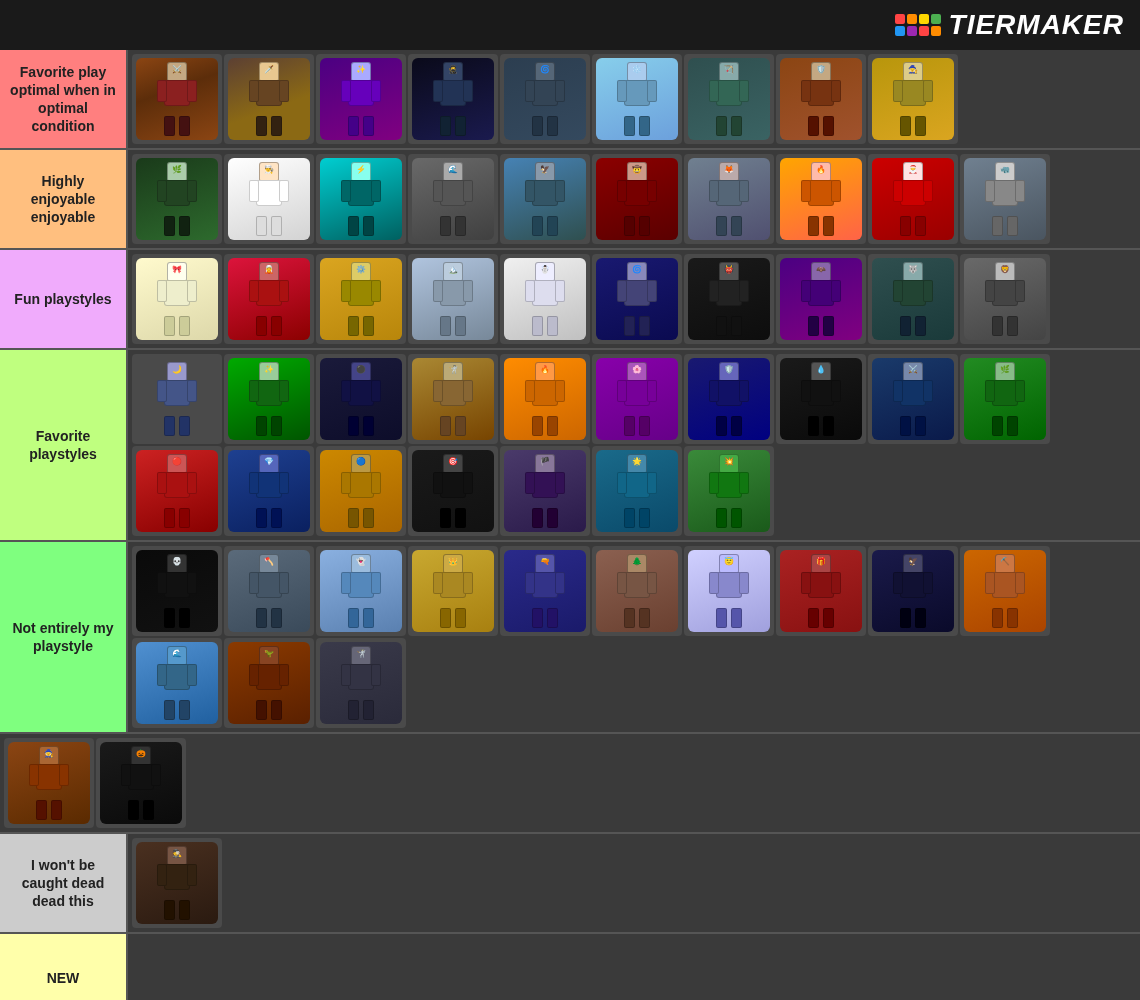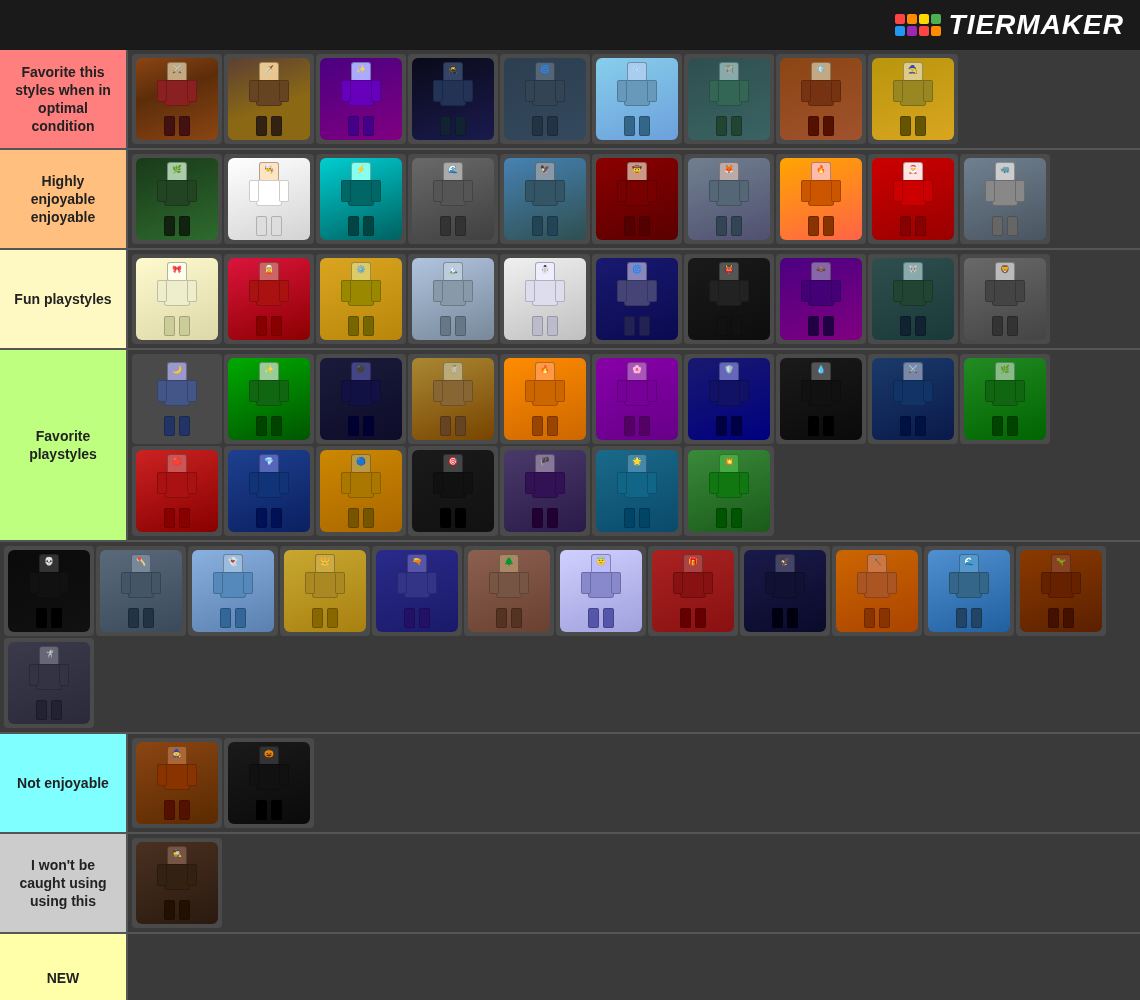--- a/index.html
+++ b/index.html
@@ -119,21 +119,21 @@
         <div class="logo-cell" style="background:#FF8C00;"></div>
       </div>
       <div class="logo-text">
         <span>TiERMAKER</span>
       </div>
     </div>
   </div>
 
   <div id="tiers-container">
       <div class="tier-row">
-        <div class="tier-label" style="background-color: rgb(255, 127, 127);">Favorite this styles when in optimal condition</div>
+        <div class="tier-label" style="background-color: rgb(255, 127, 127);">Favorite play optimal when in optimal condition</div>
         <div class="tier-content">
           <div class="char-slot">
             <div class="char" style="background: linear-gradient(160deg, #8B4513 0%, #5C2D0A 40%, #8B4513 100%); position: relative;">
       <div style="position:relative; width:82px; height:82px; display:flex; align-items:center; justify-content:center;">
         <div style="position:absolute; top:4px; left:50%; transform:translateX(-50%); width:20px; height:20px; background:#C4A882; border-radius:3px; border: 1px solid rgba(0,0,0,0.3);"></div>
         <div style="position:absolute; top:22px; left:50%; transform:translateX(-50%); width:26px; height:26px; background:#8B2020; border-radius:3px; border: 1px solid rgba(0,0,0,0.2);"></div>
         <div style="position:absolute; top:22px; left:50%; margin-left:-20px; width:10px; height:22px; background:#8B2020; border-radius:2px; border: 1px solid rgba(0,0,0,0.2);"></div>
         <div style="position:absolute; top:22px; left:50%; margin-left:10px; width:10px; height:22px; background:#8B2020; border-radius:2px; border: 1px solid rgba(0,0,0,0.2);"></div>
         <div style="position:absolute; bottom:4px; left:50%; margin-left:-13px; width:11px; height:20px; background:#441111; border-radius:2px; border: 1px solid rgba(0,0,0,0.2);"></div>
         <div style="position:absolute; bottom:4px; left:50%; margin-left:2px; width:11px; height:20px; background:#441111; border-radius:2px; border: 1px solid rgba(0,0,0,0.2);"></div>
@@ -376,21 +376,21 @@
         <div style="position:absolute; top:22px; left:50%; margin-left:10px; width:10px; height:22px; background:#888888; border-radius:2px; border: 1px solid rgba(0,0,0,0.2);"></div>
         <div style="position:absolute; bottom:4px; left:50%; margin-left:-13px; width:11px; height:20px; background:#666666; border-radius:2px; border: 1px solid rgba(0,0,0,0.2);"></div>
         <div style="position:absolute; bottom:4px; left:50%; margin-left:2px; width:11px; height:20px; background:#666666; border-radius:2px; border: 1px solid rgba(0,0,0,0.2);"></div>
         <div style="position:absolute; top:8px; left:50%; transform:translateX(-50%); font-size:8px; line-height:1; z-index:2;">🦏</div>
       </div>
             </div>
           </div>
         </div>
       </div>
       <div class="tier-row">
-        <div class="tier-label" style="background-color: #fef9c3;">Fun playstyles</div>
+        <div class="tier-label" style="background-color: #f0abfc;">Fun playstyles</div>
         <div class="tier-content">
           <div class="char-slot">
             <div class="char" style="background: linear-gradient(160deg, #FFFACD 0%, #DDD8AA 100%); position: relative;">
       <div style="position:relative; width:82px; height:82px; display:flex; align-items:center; justify-content:center;">
         <div style="position:absolute; top:4px; left:50%; transform:translateX(-50%); width:20px; height:20px; background:#FFFFEE; border-radius:3px; border: 1px solid rgba(0,0,0,0.3);"></div>
         <div style="position:absolute; top:22px; left:50%; transform:translateX(-50%); width:26px; height:26px; background:#EEEECC; border-radius:3px; border: 1px solid rgba(0,0,0,0.2);"></div>
         <div style="position:absolute; top:22px; left:50%; margin-left:-20px; width:10px; height:22px; background:#EEEECC; border-radius:2px; border: 1px solid rgba(0,0,0,0.2);"></div>
         <div style="position:absolute; top:22px; left:50%; margin-left:10px; width:10px; height:22px; background:#EEEECC; border-radius:2px; border: 1px solid rgba(0,0,0,0.2);"></div>
         <div style="position:absolute; bottom:4px; left:50%; margin-left:-13px; width:11px; height:20px; background:#CCCC99; border-radius:2px; border: 1px solid rgba(0,0,0,0.2);"></div>
         <div style="position:absolute; bottom:4px; left:50%; margin-left:2px; width:11px; height:20px; background:#CCCC99; border-radius:2px; border: 1px solid rgba(0,0,0,0.2);"></div>
@@ -737,20 +737,21 @@
         <div style="position:absolute; top:22px; left:50%; margin-left:10px; width:10px; height:22px; background:#117711; border-radius:2px; border: 1px solid rgba(0,0,0,0.2);"></div>
         <div style="position:absolute; bottom:4px; left:50%; margin-left:-13px; width:11px; height:20px; background:#005500; border-radius:2px; border: 1px solid rgba(0,0,0,0.2);"></div>
         <div style="position:absolute; bottom:4px; left:50%; margin-left:2px; width:11px; height:20px; background:#005500; border-radius:2px; border: 1px solid rgba(0,0,0,0.2);"></div>
         <div style="position:absolute; top:8px; left:50%; transform:translateX(-50%); font-size:8px; line-height:1; z-index:2;">💥</div>
       </div>
             </div>
           </div>
         </div>
       </div>
       <div class="tier-row">
+        <div class="tier-label" style="background-color: rgb(127, 255, 127);">Not entirely my playstyle</div>
         <div class="tier-content">
           <div class="char-slot">
             <div class="char" style="background: linear-gradient(160deg, #0a0a0a 0%, #111111 100%); position: relative;">
       <div style="position:relative; width:82px; height:82px; display:flex; align-items:center; justify-content:center;">
         <div style="position:absolute; top:4px; left:50%; transform:translateX(-50%); width:20px; height:20px; background:#333333; border-radius:3px; border: 1px solid rgba(0,0,0,0.3);"></div>
         <div style="position:absolute; top:22px; left:50%; transform:translateX(-50%); width:26px; height:26px; background:#111111; border-radius:3px; border: 1px solid rgba(0,0,0,0.2);"></div>
         <div style="position:absolute; top:22px; left:50%; margin-left:-20px; width:10px; height:22px; background:#111111; border-radius:2px; border: 1px solid rgba(0,0,0,0.2);"></div>
         <div style="position:absolute; top:22px; left:50%; margin-left:10px; width:10px; height:22px; background:#111111; border-radius:2px; border: 1px solid rgba(0,0,0,0.2);"></div>
         <div style="position:absolute; bottom:4px; left:50%; margin-left:-13px; width:11px; height:20px; background:#000000; border-radius:2px; border: 1px solid rgba(0,0,0,0.2);"></div>
         <div style="position:absolute; bottom:4px; left:50%; margin-left:2px; width:11px; height:20px; background:#000000; border-radius:2px; border: 1px solid rgba(0,0,0,0.2);"></div>
@@ -910,21 +911,20 @@
         <div style="position:absolute; top:22px; left:50%; margin-left:10px; width:10px; height:22px; background:#333344; border-radius:2px; border: 1px solid rgba(0,0,0,0.2);"></div>
         <div style="position:absolute; bottom:4px; left:50%; margin-left:-13px; width:11px; height:20px; background:#222233; border-radius:2px; border: 1px solid rgba(0,0,0,0.2);"></div>
         <div style="position:absolute; bottom:4px; left:50%; margin-left:2px; width:11px; height:20px; background:#222233; border-radius:2px; border: 1px solid rgba(0,0,0,0.2);"></div>
         <div style="position:absolute; top:8px; left:50%; transform:translateX(-50%); font-size:8px; line-height:1; z-index:2;">🤺</div>
       </div>
             </div>
           </div>
         </div>
       </div>
       <div class="tier-row">
-        <div class="tier-label" style="background-color: rgb(127, 255, 255);">Not enjoyable</div>
         <div class="tier-content">
           <div class="char-slot">
             <div class="char" style="background: linear-gradient(160deg, #8B4513 0%, #5a2a00 100%); position: relative;">
       <div style="position:relative; width:82px; height:82px; display:flex; align-items:center; justify-content:center;">
         <div style="position:absolute; top:4px; left:50%; transform:translateX(-50%); width:20px; height:20px; background:#AA6633; border-radius:3px; border: 1px solid rgba(0,0,0,0.3);"></div>
         <div style="position:absolute; top:22px; left:50%; transform:translateX(-50%); width:26px; height:26px; background:#883300; border-radius:3px; border: 1px solid rgba(0,0,0,0.2);"></div>
         <div style="position:absolute; top:22px; left:50%; margin-left:-20px; width:10px; height:22px; background:#883300; border-radius:2px; border: 1px solid rgba(0,0,0,0.2);"></div>
         <div style="position:absolute; top:22px; left:50%; margin-left:10px; width:10px; height:22px; background:#883300; border-radius:2px; border: 1px solid rgba(0,0,0,0.2);"></div>
         <div style="position:absolute; bottom:4px; left:50%; margin-left:-13px; width:11px; height:20px; background:#551100; border-radius:2px; border: 1px solid rgba(0,0,0,0.2);"></div>
         <div style="position:absolute; bottom:4px; left:50%; margin-left:2px; width:11px; height:20px; background:#551100; border-radius:2px; border: 1px solid rgba(0,0,0,0.2);"></div>
@@ -941,21 +941,21 @@
         <div style="position:absolute; top:22px; left:50%; margin-left:10px; width:10px; height:22px; background:#111111; border-radius:2px; border: 1px solid rgba(0,0,0,0.2);"></div>
         <div style="position:absolute; bottom:4px; left:50%; margin-left:-13px; width:11px; height:20px; background:#000000; border-radius:2px; border: 1px solid rgba(0,0,0,0.2);"></div>
         <div style="position:absolute; bottom:4px; left:50%; margin-left:2px; width:11px; height:20px; background:#000000; border-radius:2px; border: 1px solid rgba(0,0,0,0.2);"></div>
         <div style="position:absolute; top:8px; left:50%; transform:translateX(-50%); font-size:8px; line-height:1; z-index:2;">🎃</div>
       </div>
             </div>
           </div>
         </div>
       </div>
       <div class="tier-row">
-        <div class="tier-label" style="background-color: rgb(204, 204, 204);">I won't be caught using using this</div>
+        <div class="tier-label" style="background-color: rgb(204, 204, 204);">I won't be caught dead dead this</div>
         <div class="tier-content">
           <div class="char-slot">
             <div class="char" style="background: linear-gradient(160deg, #4a3020 0%, #2a1a10 100%); position: relative;">
       <div style="position:relative; width:82px; height:82px; display:flex; align-items:center; justify-content:center;">
         <div style="position:absolute; top:4px; left:50%; transform:translateX(-50%); width:20px; height:20px; background:#775544; border-radius:3px; border: 1px solid rgba(0,0,0,0.3);"></div>
         <div style="position:absolute; top:22px; left:50%; transform:translateX(-50%); width:26px; height:26px; background:#332211; border-radius:3px; border: 1px solid rgba(0,0,0,0.2);"></div>
         <div style="position:absolute; top:22px; left:50%; margin-left:-20px; width:10px; height:22px; background:#332211; border-radius:2px; border: 1px solid rgba(0,0,0,0.2);"></div>
         <div style="position:absolute; top:22px; left:50%; margin-left:10px; width:10px; height:22px; background:#332211; border-radius:2px; border: 1px solid rgba(0,0,0,0.2);"></div>
         <div style="position:absolute; bottom:4px; left:50%; margin-left:-13px; width:11px; height:20px; background:#221100; border-radius:2px; border: 1px solid rgba(0,0,0,0.2);"></div>
         <div style="position:absolute; bottom:4px; left:50%; margin-left:2px; width:11px; height:20px; background:#221100; border-radius:2px; border: 1px solid rgba(0,0,0,0.2);"></div>

